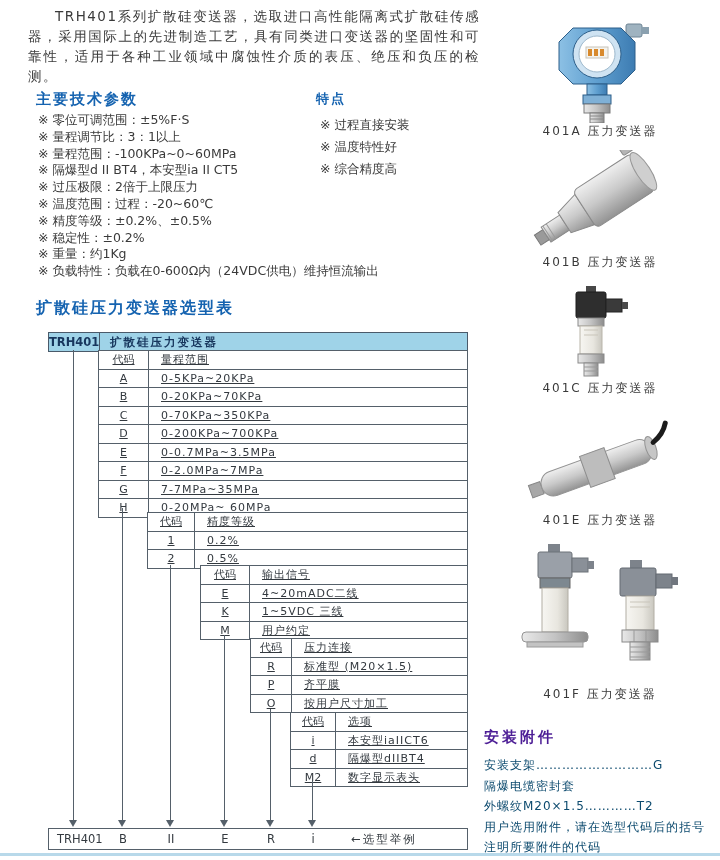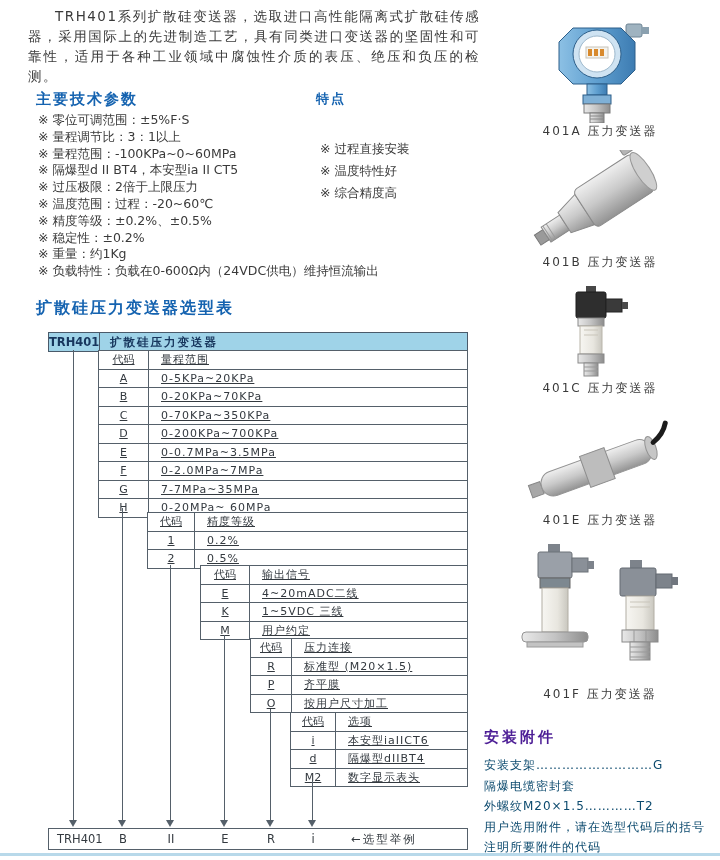--- a/index.html
+++ b/index.html
@@ -7,21 +7,21 @@
         font-family:"DejaVu Sans",sans-serif;color:#2a2a2a;}
   .abs{position:absolute;}
   
   .intro{left:28px;top:6px;width:452px;font-size:13.5px;line-height:20px;letter-spacing:1.5px;
          text-indent:2em;text-align:justify;color:#3a3a3a;}
   .h-blue{color:#1563b0;font-weight:bold;letter-spacing:2px;}
   .h-specs{left:36px;top:90px;font-size:15px;}
   .h-features{left:316px;top:90px;font-size:13px;}
   .spec-list{left:38px;top:112px;width:440px;font-size:12.5px;line-height:16.8px;color:#3a3a3a;}
   .spec-list div{white-space:nowrap;}
-  .feature-list{left:320px;top:114px;width:150px;font-size:12.5px;line-height:22px;color:#3a3a3a;margin-top:24px;}
+  .feature-list{left:320px;top:114px;width:150px;font-size:12.5px;line-height:22px;color:#3a3a3a;}
   .h-table{left:36px;top:298px;font-size:16px;}
   
   .sel-header{left:48px;top:332px;width:418px;height:18px;background:#9fd3e8;
               border:1px solid #4a5a6a;display:flex;font-size:11.5px;font-weight:600;color:#17365d;}
   .sel-header .model{width:50px;border-right:1px solid #4a5a6a;text-align:center;line-height:18px;}
   .sel-header .prod{flex:1;padding-left:10px;line-height:18px;letter-spacing:2px;}
   .sel-table{position:absolute;border:1px solid #55606a;background:#fff;font-size:11px;color:#33393f;}
   .trow{display:flex;height:17.5px;line-height:17.5px;border-bottom:1px solid #55606a;text-decoration:underline;}
   .sel-table .trow:last-child{border-bottom:none;}
   .tcode{width:var(--cw);border-right:1px solid #55606a;text-align:center;}

